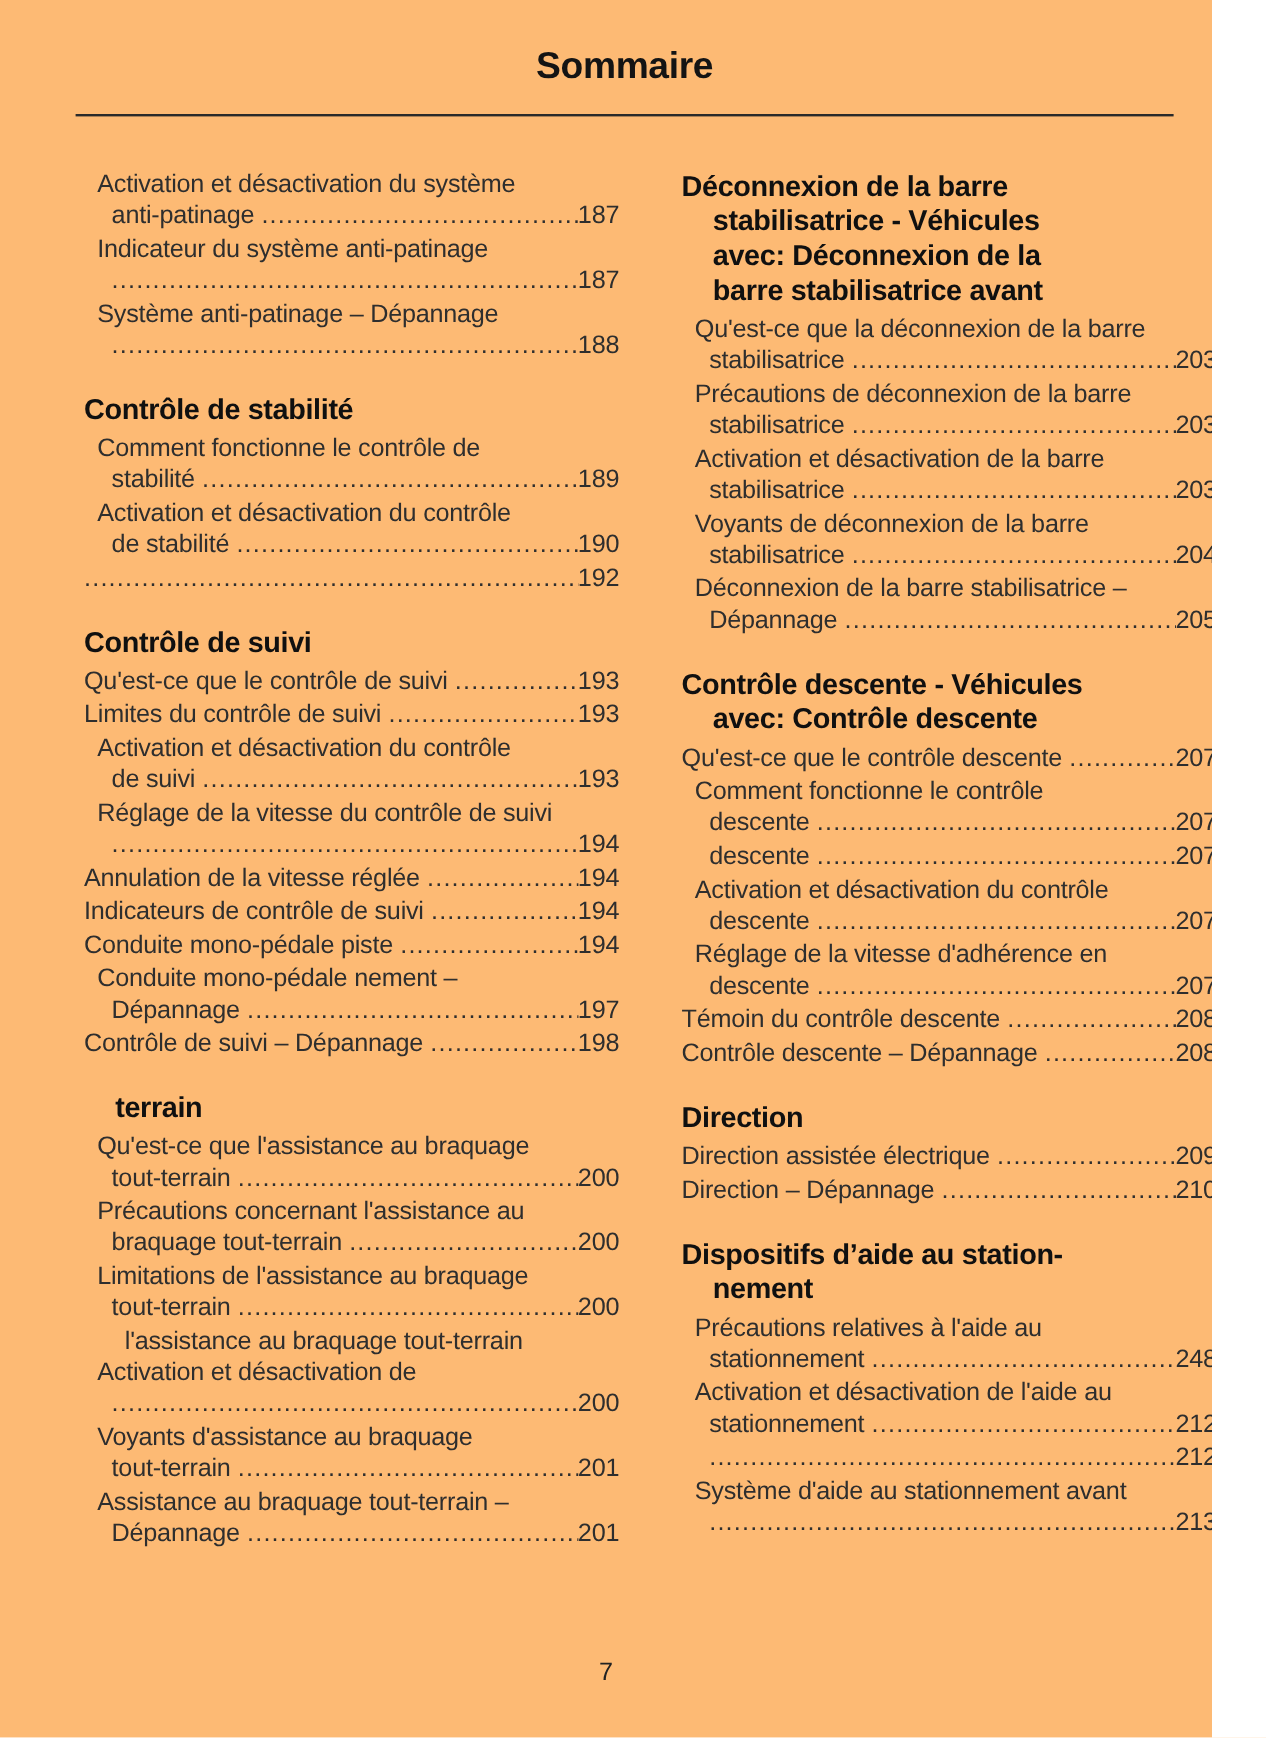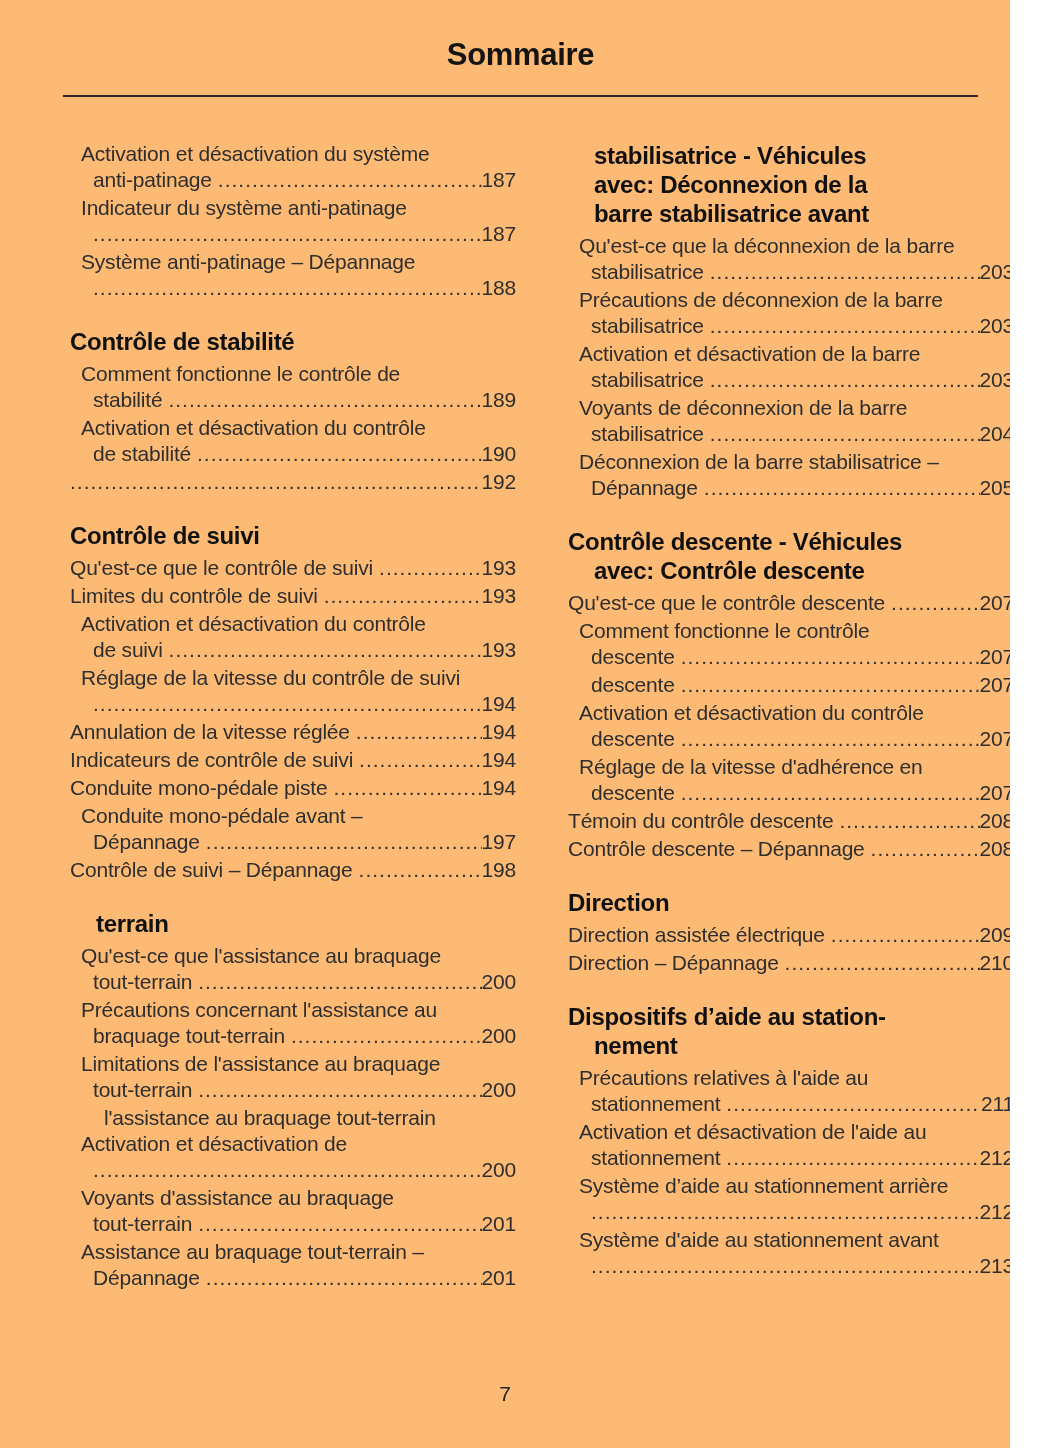--- a/index.html
+++ b/index.html
@@ -196,21 +196,21 @@
             </div>
           </div>
           <div class="entry">
             <div class="entry-line leader-line">
               <span class="line-text pad">Conduite mono-pédale piste</span>
               <span class="leader"></span>
               <span class="page-num">194</span>
             </div>
           </div>
           <div class="entry">
-            <div class="entry-line plain">Conduite mono-pédale avant –</div>
+            <div class="entry-line plain">Conduite mono-pédale nement –</div>
             <div class="entry-line leader-line cont">
               <span class="line-text pad">Dépannage</span>
               <span class="leader"></span>
               <span class="page-num">197</span>
             </div>
           </div>
           <div class="entry">
             <div class="entry-line leader-line">
               <span class="line-text pad">Contrôle de suivi – Dépannage</span>
               <span class="leader"></span>
@@ -269,20 +269,21 @@
               <span class="line-text pad">Dépannage</span>
               <span class="leader"></span>
               <span class="page-num">201</span>
             </div>
           </div>
         </div>
       </div>
       <div class="column">
         <div class="section">
           <div class="section-heading">
+            <div class="h-line">Déconnexion de la barre</div>
             <div class="h-line cont">stabilisatrice - Véhicules</div>
             <div class="h-line cont">avec: Déconnexion de la</div>
             <div class="h-line cont">barre stabilisatrice avant</div>
           </div>
           <div class="entry">
             <div class="entry-line plain">Qu'est-ce que la déconnexion de la barre</div>
             <div class="entry-line leader-line cont">
               <span class="line-text pad">stabilisatrice</span>
               <span class="leader"></span>
               <span class="page-num">203</span>
@@ -401,33 +402,32 @@
         <div class="section">
           <div class="section-heading">
             <div class="h-line">Dispositifs d’aide au station-</div>
             <div class="h-line cont">nement</div>
           </div>
           <div class="entry">
             <div class="entry-line plain">Précautions relatives à l'aide au</div>
             <div class="entry-line leader-line cont">
               <span class="line-text pad">stationnement</span>
               <span class="leader"></span>
-              <span class="page-num">211</span>
+              <span class="page-num">248</span>
             </div>
           </div>
           <div class="entry">
             <div class="entry-line plain">Activation et désactivation de l'aide au</div>
             <div class="entry-line leader-line cont">
               <span class="line-text pad">stationnement</span>
               <span class="leader"></span>
               <span class="page-num">212</span>
             </div>
           </div>
           <div class="entry">
-            <div class="entry-line plain">Système d’aide au stationnement arrière</div>
             <div class="entry-line leader-line cont">
               <span class="line-text"></span>
               <span class="leader"></span>
               <span class="page-num">212</span>
             </div>
           </div>
           <div class="entry">
             <div class="entry-line plain">Système d'aide au stationnement avant</div>
             <div class="entry-line leader-line cont">
               <span class="line-text"></span>

